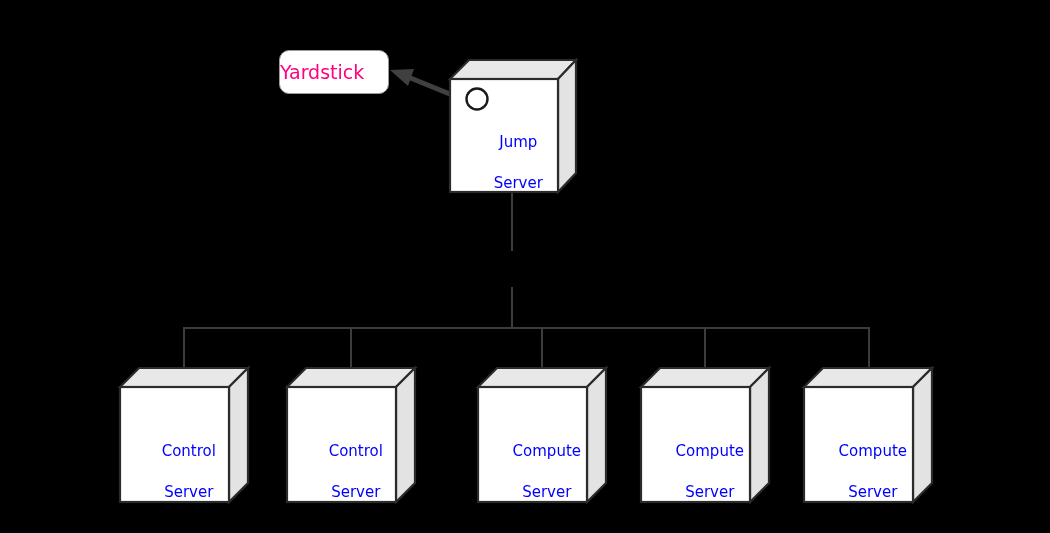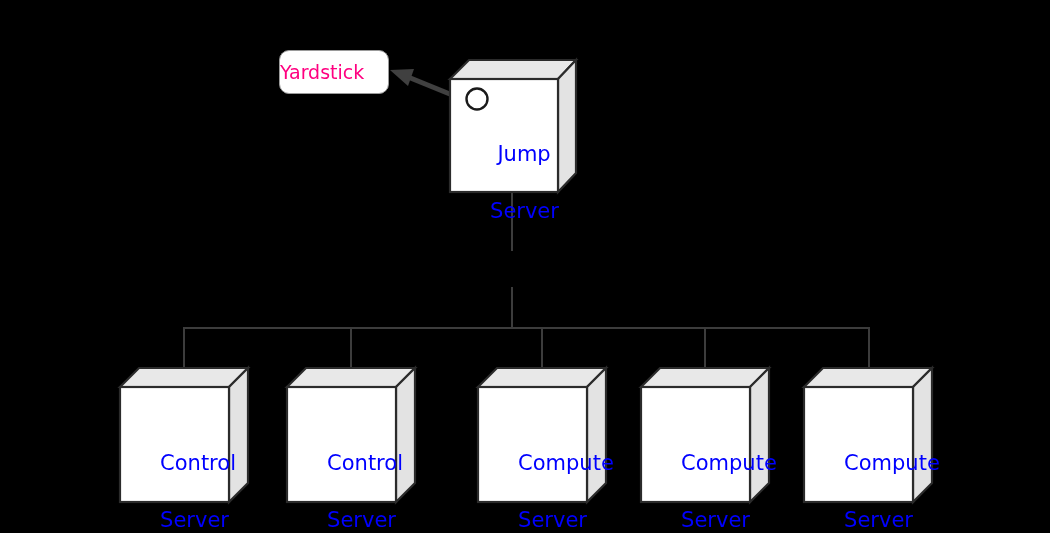--- a/index.html
+++ b/index.html
@@ -64,21 +64,21 @@
   .node3d svg {
     display: block;
     overflow: visible;
   }
   .node3d .node-label {
     position: absolute;
     left: 0;
     right: 0;
     text-align: center;
     color: #0000ff;
-    font-size: 21px;
+    font-size: 15px;
     line-height: 1.35;
     pointer-events: none;
     white-space: pre;
   }
 
   .node-face   { fill: #ffffff; stroke: #2b2b2b; stroke-width: 2.2; }
   .node-top    { fill: #e8e8e8; stroke: #2b2b2b; stroke-width: 2.2; stroke-linejoin: miter; }
   .node-side   { fill: #e3e3e3; stroke: #2b2b2b; stroke-width: 2.2; stroke-linejoin: miter; }
   .node-port   { fill: #ffffff; stroke: #1a1a1a; stroke-width: 2.4; }
 

